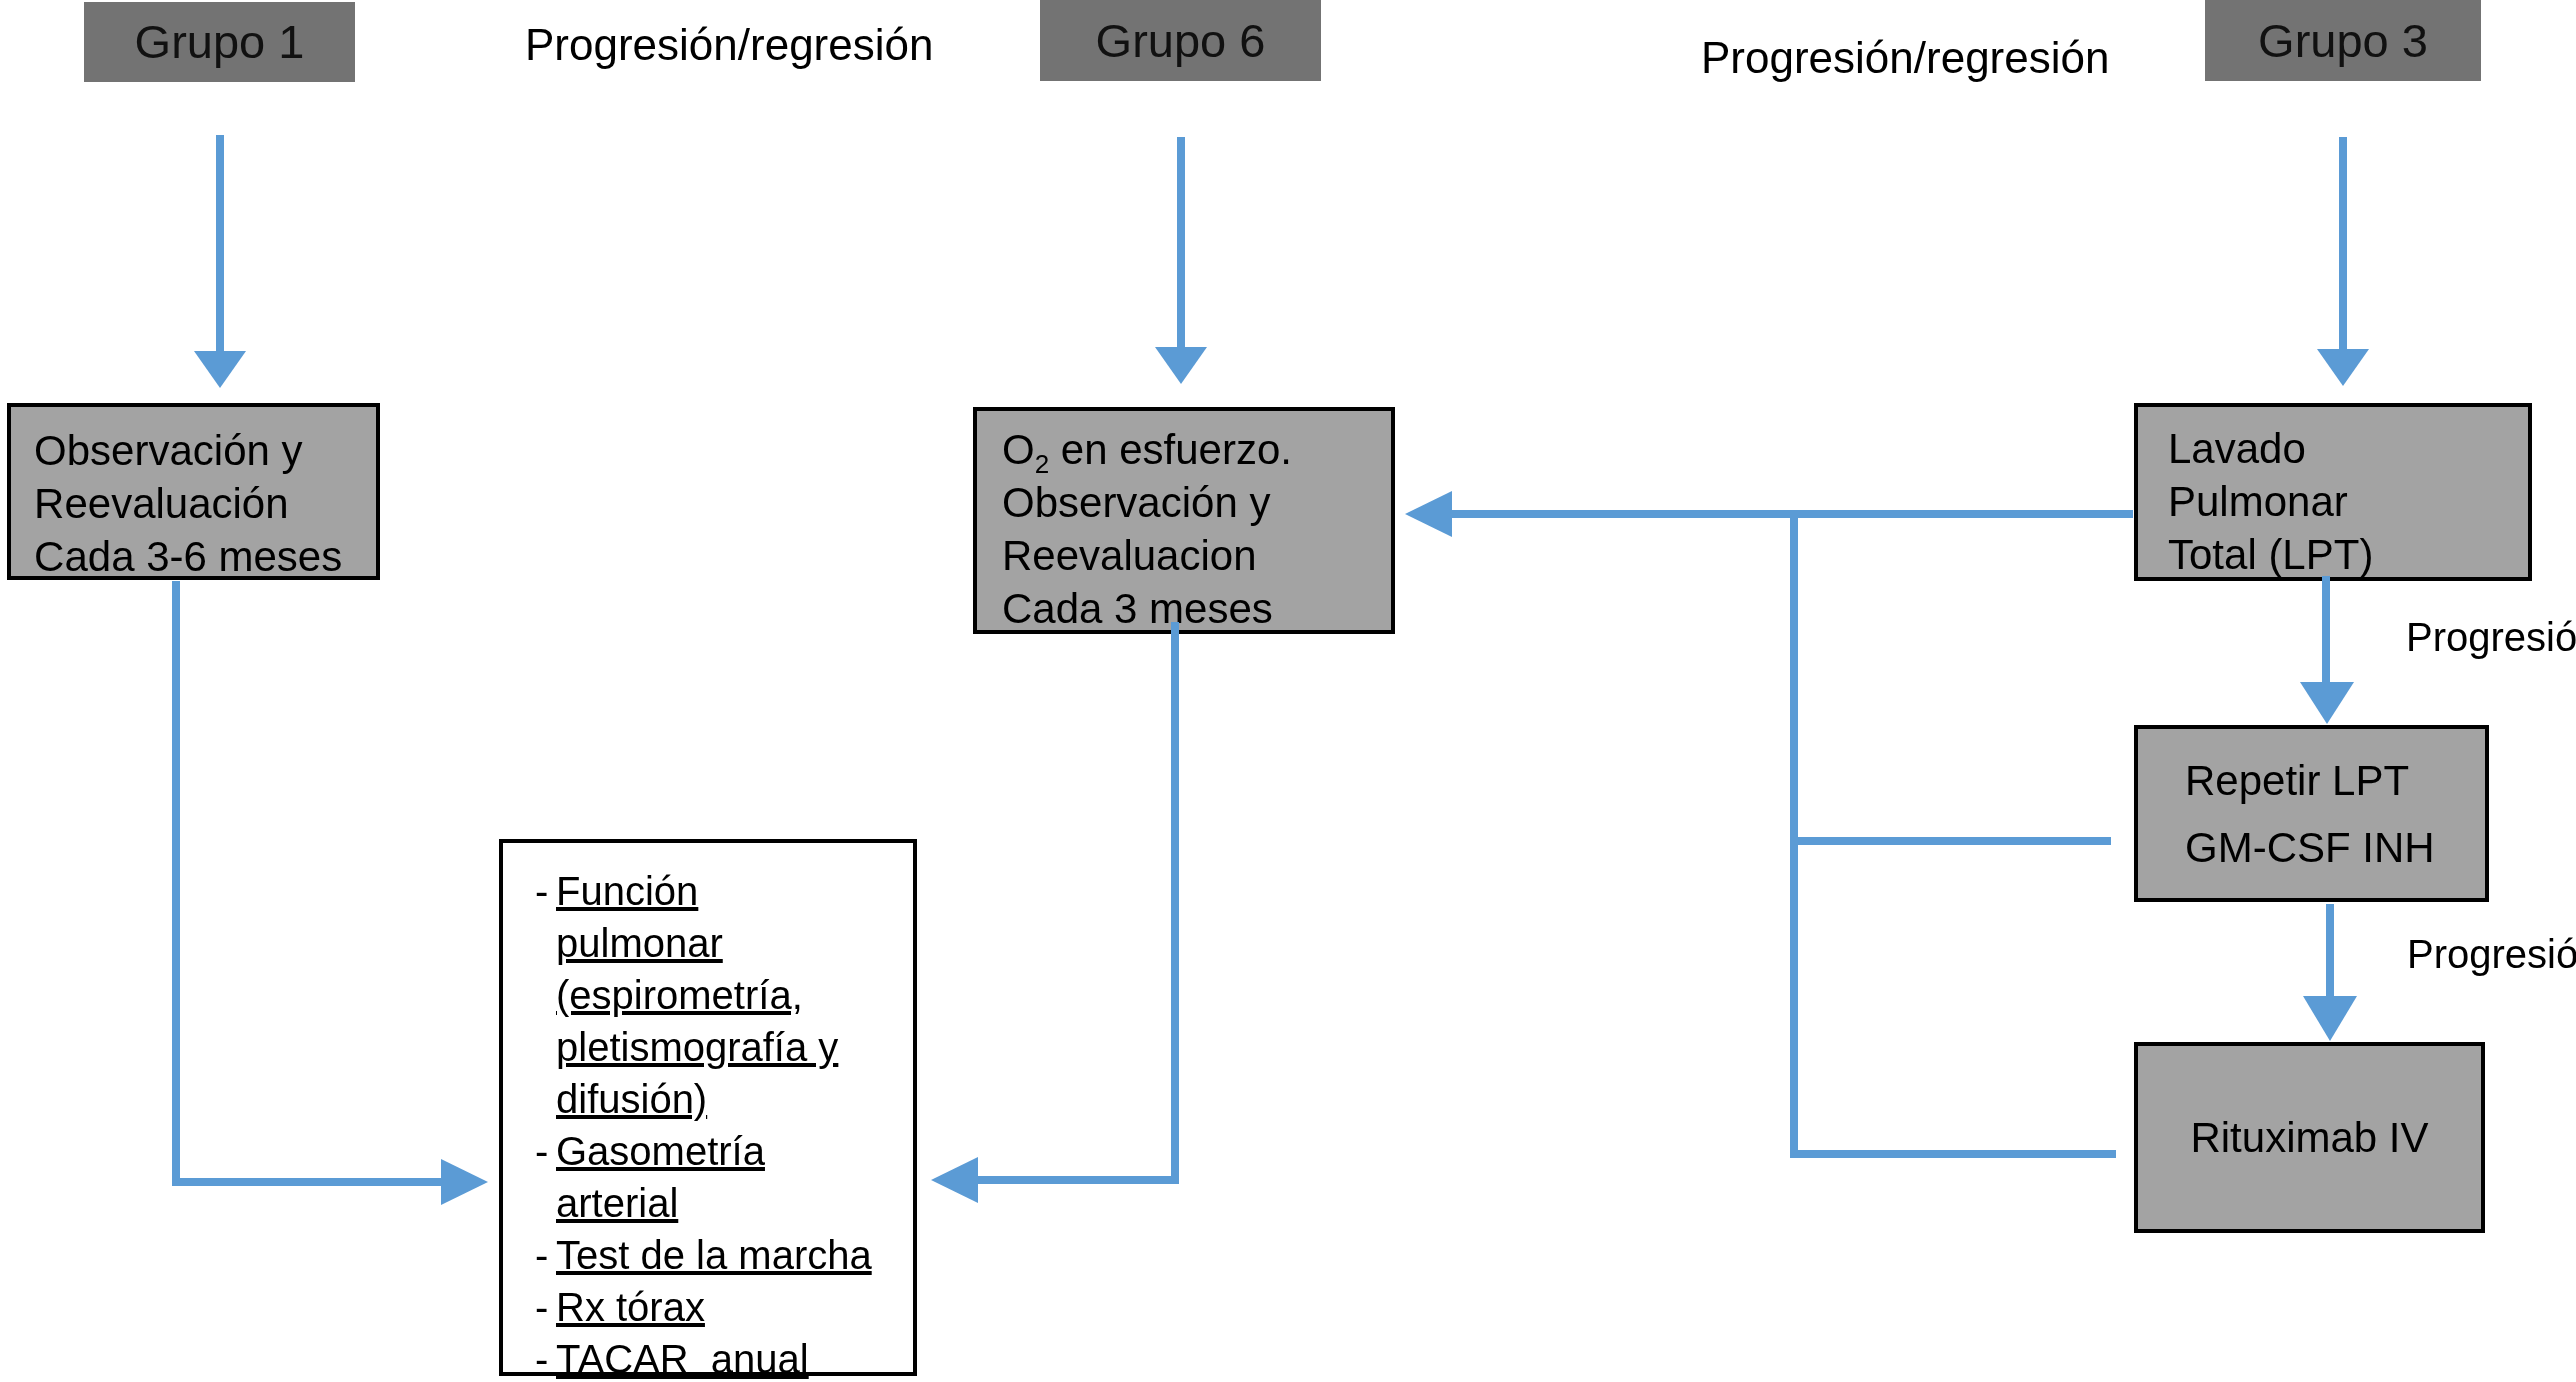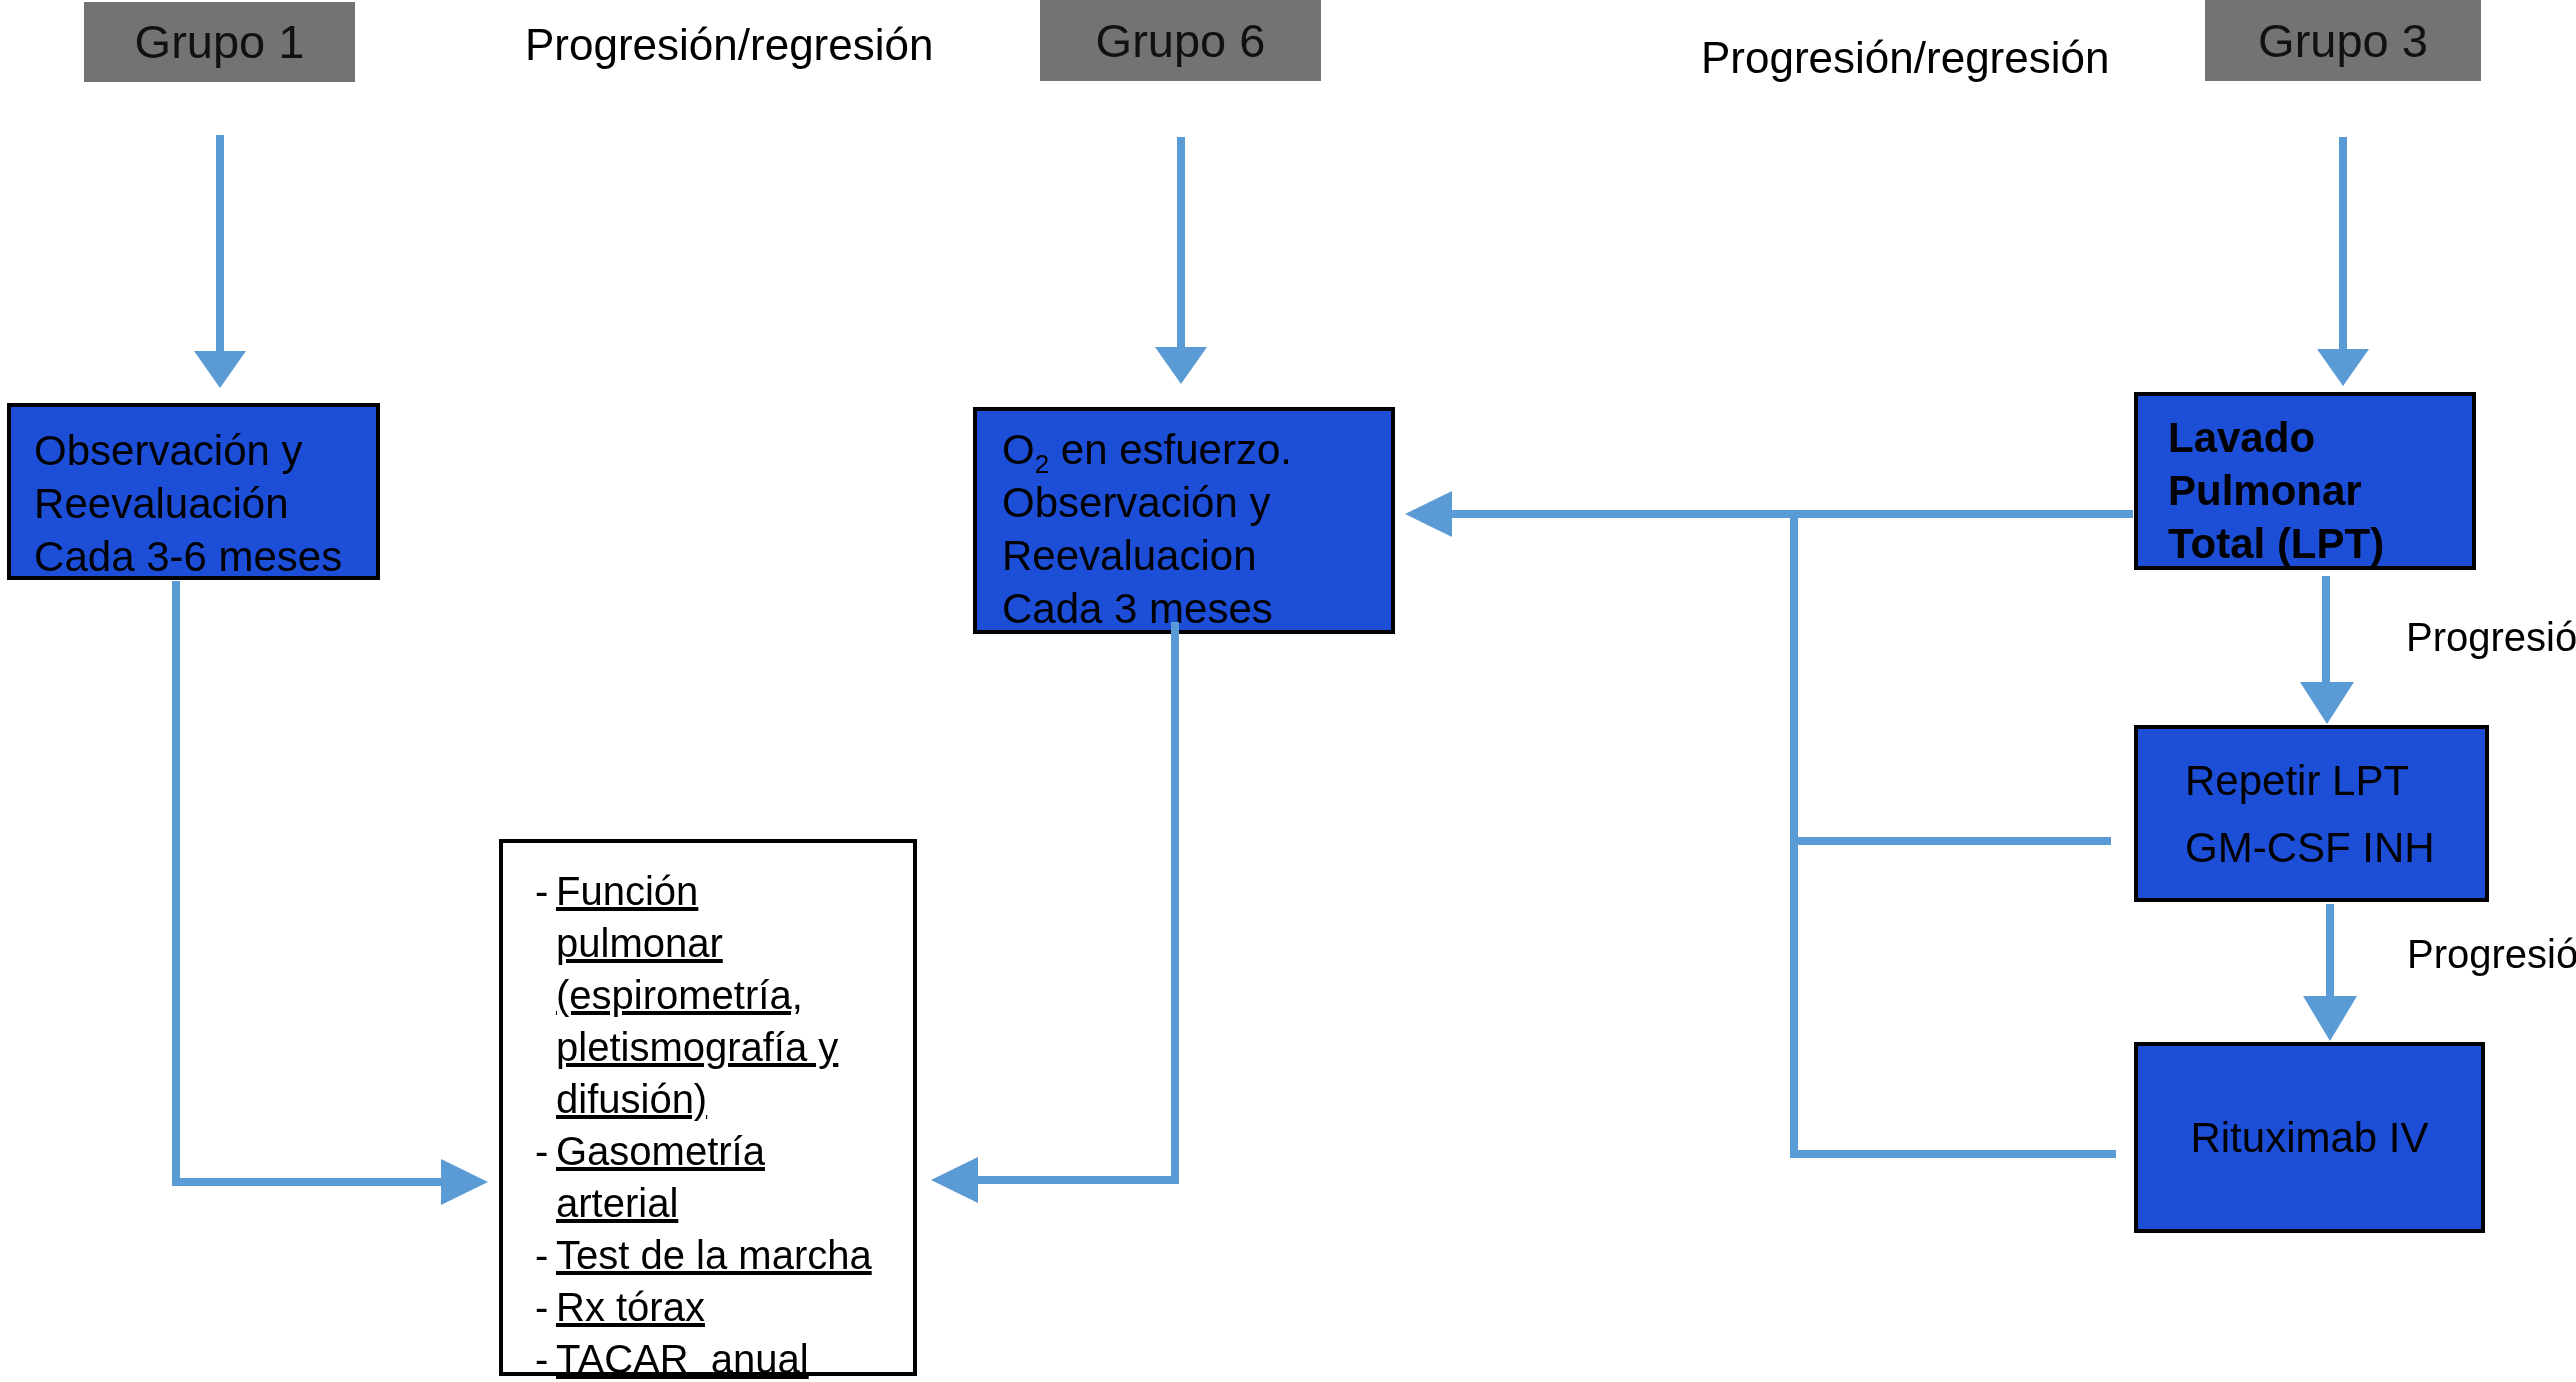--- a/index.html
+++ b/index.html
@@ -29,21 +29,21 @@
     position: absolute;
     font-size: 44px;
     color: #000;
     white-space: nowrap;
   }
   .flow-label.small { font-size: 40px; }
 
   
   .node-box {
     position: absolute;
-    background: #1d4ed8;
+    background: #a3a3a3;
     border: 4.2px solid #000000;
     box-sizing: border-box;
     font-size: 42px;
     line-height: 53px;
   }
   .node-line { white-space: nowrap; }
 
   
   .shaft-v { position: absolute; width: 8.4px; background: #5b9bd5; }
   .shaft-h { position: absolute; height: 8.4px; background: #5b9bd5; }
@@ -129,21 +129,21 @@
     <div class="node-line">Cada 3-6 meses</div>
   </div>
 
   <div class="node-box" style="left:973px; top:407px; width:422px; height:227px; padding:11.7px 8.4px 0 25px;">
     <div class="node-line"><span>O</span><sub class="o2sub">2</sub><span> en esfuerzo.</span></div>
     <div class="node-line">Observación y</div>
     <div class="node-line">Reevaluacion</div>
     <div class="node-line">Cada 3 meses</div>
   </div>
 
-  <div class="node-box" style="left:2134px; top:392px; width:342px; height:178px; padding:15px 8.4px 0 30px;font-weight:bold;">
+  <div class="node-box" style="left:2134px; top:403px; width:398px; height:178px; padding:15px 8.4px 0 30px;">
     <div class="node-line">Lavado</div>
     <div class="node-line">Pulmonar</div>
     <div class="node-line">Total (LPT)</div>
   </div>
 
   <div class="node-box" style="left:2134px; top:725px; width:355px; height:177px; padding-left:47px; display:flex; flex-direction:column; justify-content:center; line-height:67px;">
     <div class="node-line">Repetir LPT</div>
     <div class="node-line">GM-CSF INH</div>
   </div>
 

